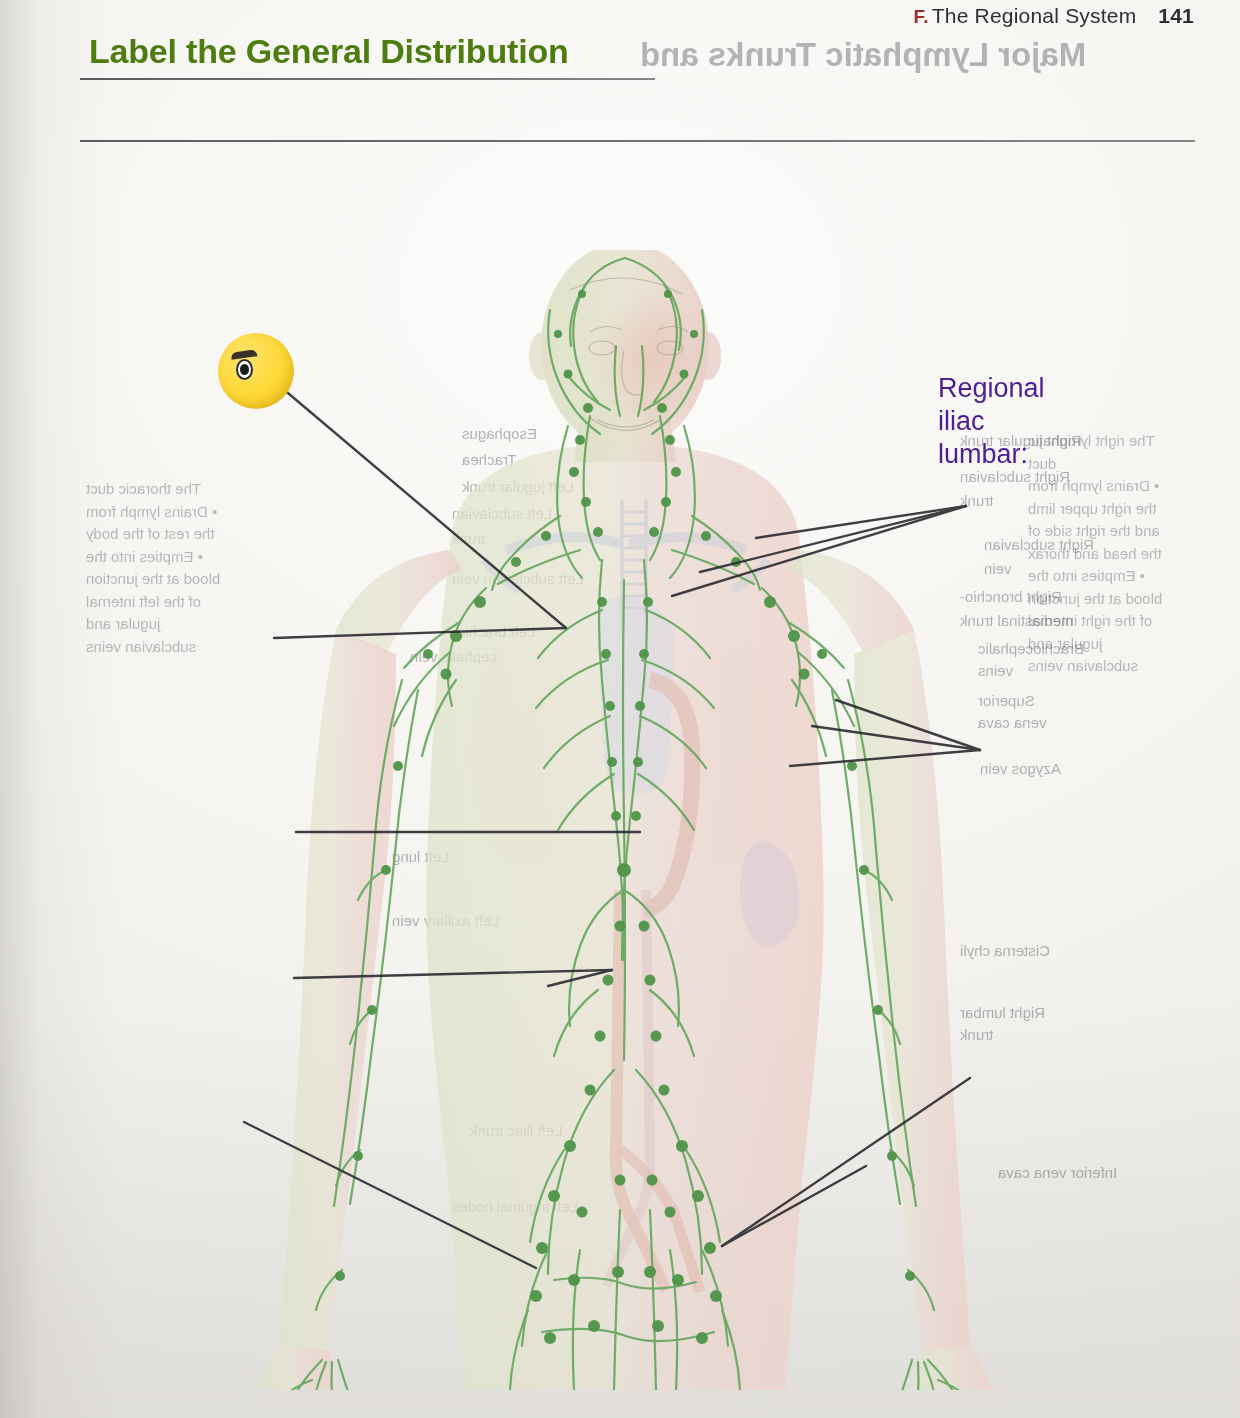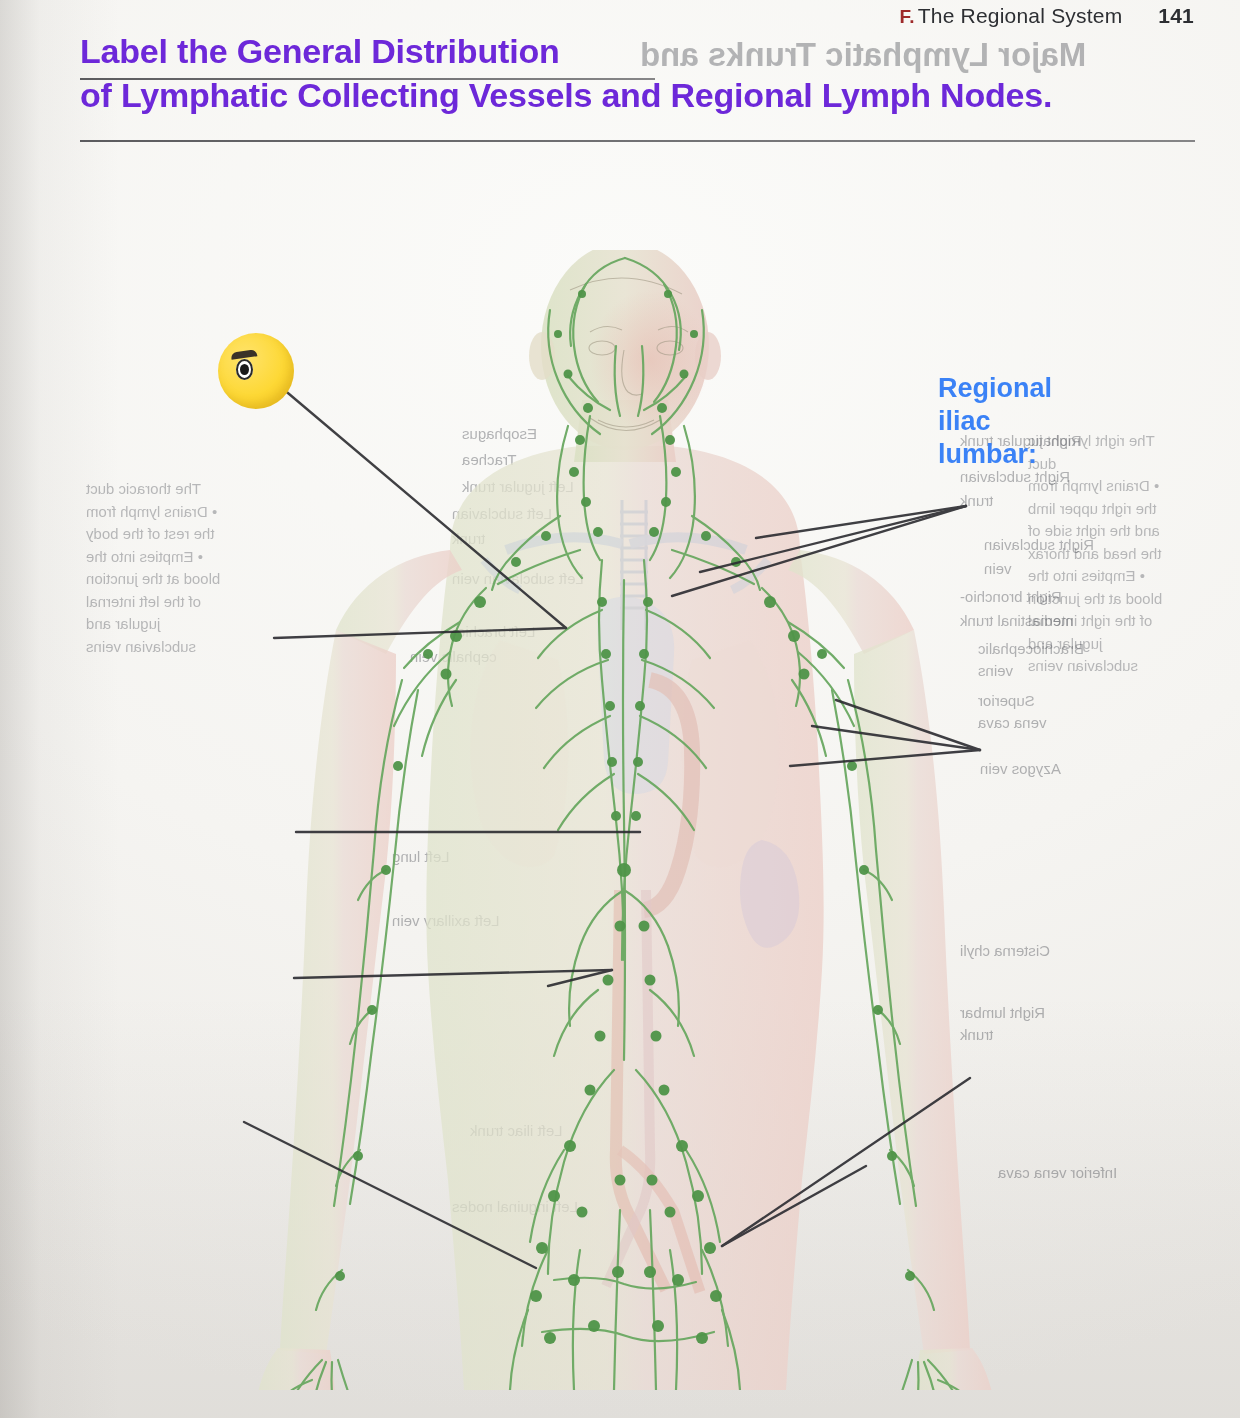--- a/index.html
+++ b/index.html
@@ -43,31 +43,31 @@
     white-space: nowrap;
   }
   .running-head .sec {
     color: #9e2a2a;
     font-weight: 700;
     font-size: 19px;
     margin-right: 3px;
   }
   .running-head .pg {
     font-weight: 700;
-    margin-left: 36px;
+    margin-left: 22px;
   }
 
   .title {
     position: absolute;
-    left: 80px;
+    left: 89px;
     top: 30px;
     width: 1120px;
     font-size: 34px;
     font-weight: 700;
-    color: #6d28d9;
+    color: #4d7c0f;
     line-height: 1.28;
     letter-spacing: -0.2px;
   }
   .title .l1 { display:block; }
   .title .l2 { display:block; }
 
   .rule {
     position: absolute;
     height: 2px;
     background: linear-gradient(90deg, rgba(40,40,45,0.75), rgba(40,40,45,0.55));
@@ -106,22 +106,22 @@
   }
   #figure svg { display: block; }
 
   
   .rln {
     position: absolute;
     left: 938px;
     top: 372px;
     width: 210px;
     font-size: 27px;
-    font-weight: 700;
-    color: #3b82f6;
+    font-weight: 400;
+    color: #4c1d95;
     line-height: 1.22;
   }
 
   
   .emoji {
     position: absolute;
     left: 218px;
     top: 333px;
     width: 76px;
     height: 76px;
@@ -175,21 +175,20 @@
 <div id="page"></div>
 
 <div class="running-head">
   <span class="sec">F.</span><span>The Regional System</span><span class="pg">141</span>
 </div>
 
 <div class="ghost title-ghost">Major Lymphatic Trunks and</div>
 
 <div class="title">
   <span class="l1">Label the General Distribution</span>
-  <span class="l2">of Lymphatic Collecting Vessels and Regional Lymph Nodes.</span>
 </div>
 <div class="rule r1"></div>
 <div class="rule r2"></div>
 
 <div class="ghost small blk-left">The thoracic duct
 • Drains lymph from
 the rest of the body
 • Empties into the
 blood at the junction
 of the left internal

